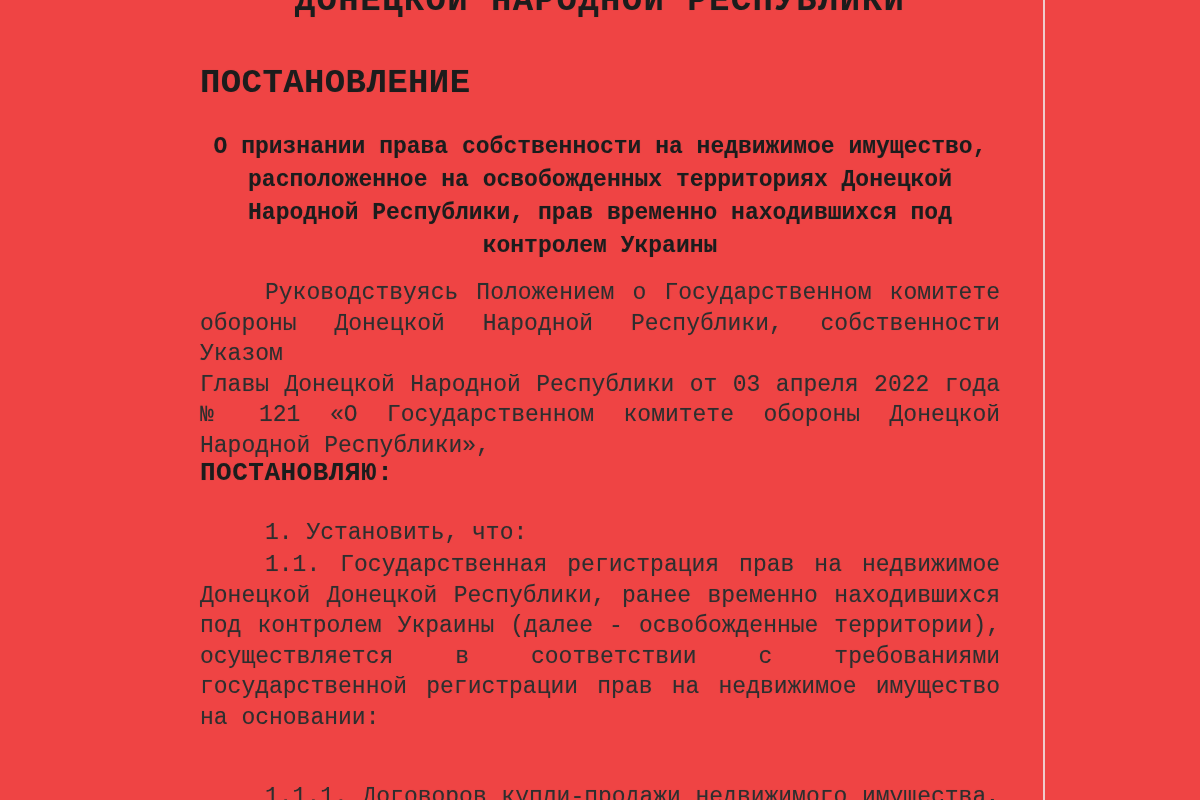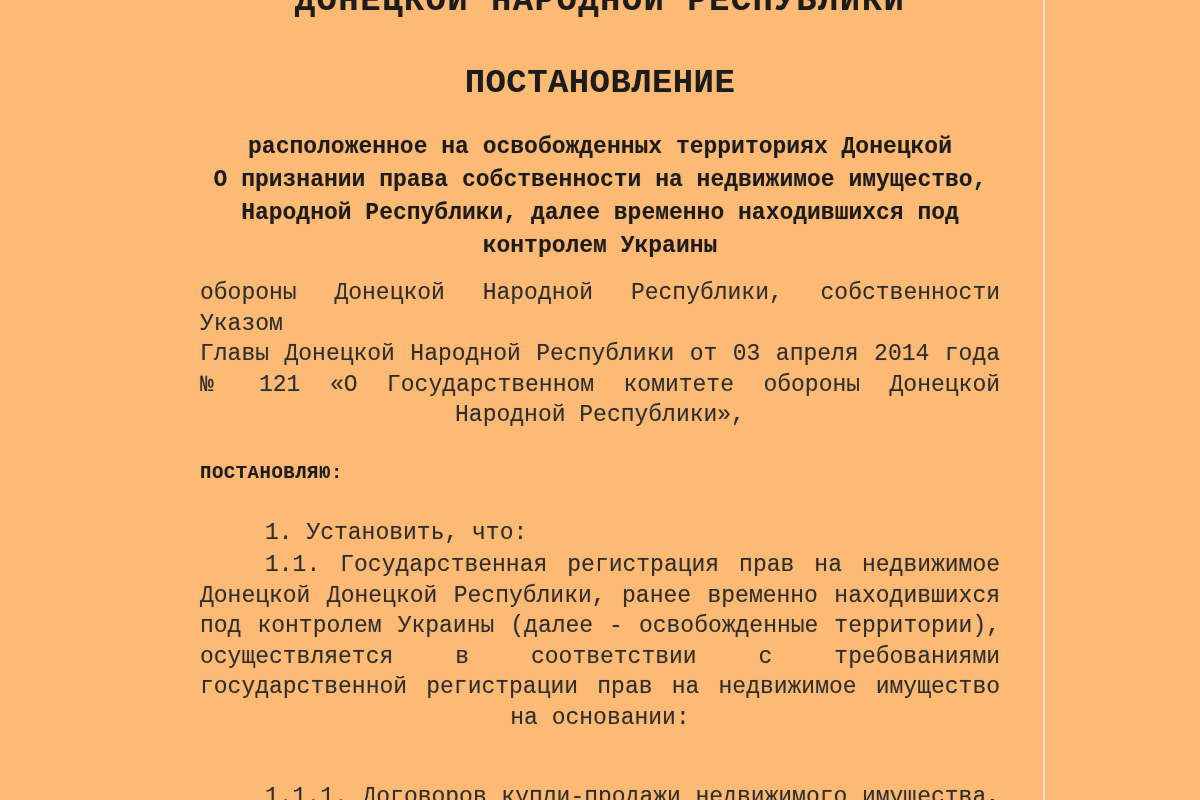--- a/index.html
+++ b/index.html
@@ -1,21 +1,21 @@
 <!DOCTYPE html>
 <html lang="ru"><head>
 <meta charset="utf-8">
 <style>
   html, body { margin: 0; padding: 0; background: #ffffff; }
 
   .page {
     position: relative;
     width: 1200px;
     height: 800px;
-    background: #fdba74;
+    background: #ef4444;
     overflow: hidden;
     font-family: "Liberation Mono", "DejaVu Sans Mono", monospace;
     color: #2e2e2e;
   }
 
   
   .scan-line {
     position: absolute;
     left: 1043px;
     top: 0;
@@ -47,21 +47,21 @@
     line-height: 38px;
     letter-spacing: 1.4px;
     white-space: nowrap;
   }
 
   .title {
     position: absolute;
     top: 64px;
     left: 0;
     width: 100%;
-    text-align: center;
+    text-align: left;
     font-size: 34px;
     line-height: 38px;
     letter-spacing: 0.4px;
     white-space: nowrap;
   }
 
   .subject {
     position: absolute;
     top: 131px;
     left: 0;
@@ -75,61 +75,62 @@
 
   .body-block { font-size: 23px; line-height: 30.5px; }
 
   .preamble  { position: absolute; top: 278px; left: 0; width: 100%; }
   .resolve {
     position: absolute;
     top: 458px;
     left: 0;
     font-weight: bold;
     color: #1c1c1c;
-    font-size: 19px;
+    font-size: 26px;
     line-height: 30px;
     letter-spacing: 0.5px;
   }
   .clause1   { position: absolute; top: 518px; left: 0; width: 100%; }
   .clause11  { position: absolute; top: 550px; left: 0; width: 100%; }
   .clause111 { position: absolute; top: 782px; left: 0; width: 100%; }
 
   .line {
     display: block;
     width: 100%;
     box-sizing: border-box;
   }
   .j      { text-align: justify; text-align-last: justify; }
   .jfirst { text-align: justify; text-align-last: justify; padding-left: 65px; }
-  .left   { text-align: center; }
+  .left   { text-align: left; }
   .lfirst { text-align: left; padding-left: 65px; }
 </style>
 </head>
 <body>
 
 <div class="page">
 
   <div class="scan-line"></div>
 
   <div class="doc">
 
     <div class="h-partial bold-head">ДОНЕЦКОЙ НАРОДНОЙ РЕСПУБЛИКИ</div>
 
     <div class="title bold-head">ПОСТАНОВЛЕНИЕ</div>
 
     <div class="subject">
+      <div class="line">О признании права собственности на недвижимое имущество,</div>
       <div class="line">расположенное на освобожденных территориях Донецкой</div>
-      <div class="line">О признании права собственности на недвижимое имущество,</div>
-      <div class="line">Народной Республики, далее временно находившихся под</div>
+      <div class="line">Народной Республики, прав временно находившихся под</div>
       <div class="line">контролем Украины</div>
     </div>
 
     <div class="preamble body-block">
+      <div class="line jfirst">Руководствуясь Положением о Государственном комитете</div>
       <div class="line j">обороны Донецкой Народной Республики, собственности Указом</div>
-      <div class="line j">Главы Донецкой Народной Республики от 03 апреля 2014 года</div>
+      <div class="line j">Главы Донецкой Народной Республики от 03 апреля 2022 года</div>
       <div class="line j">№ 121 «О Государственном комитете обороны Донецкой</div>
       <div class="line left">Народной Республики»,</div>
     </div>
 
     <div class="resolve">ПОСТАНОВЛЯЮ:</div>
 
     <div class="clause1 body-block">
       <div class="line lfirst">1. Установить, что:</div>
     </div>
 

